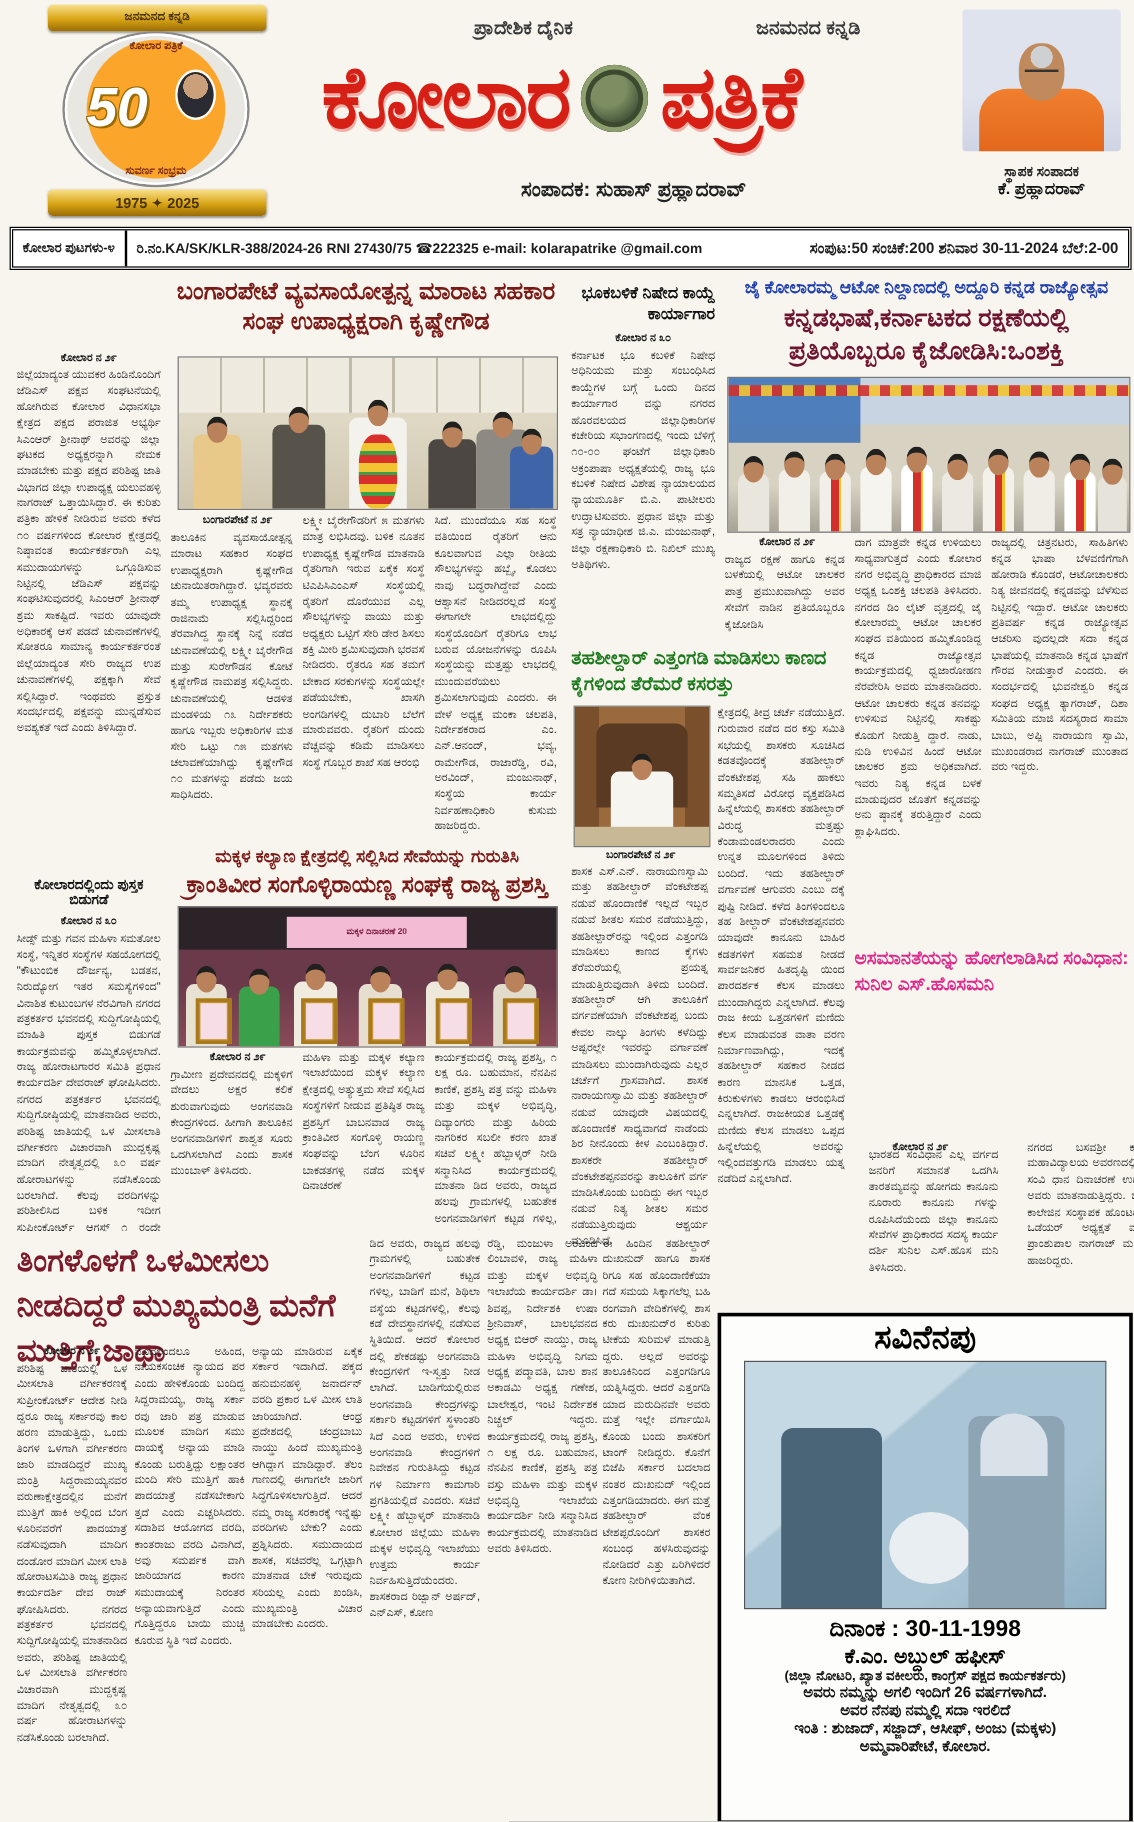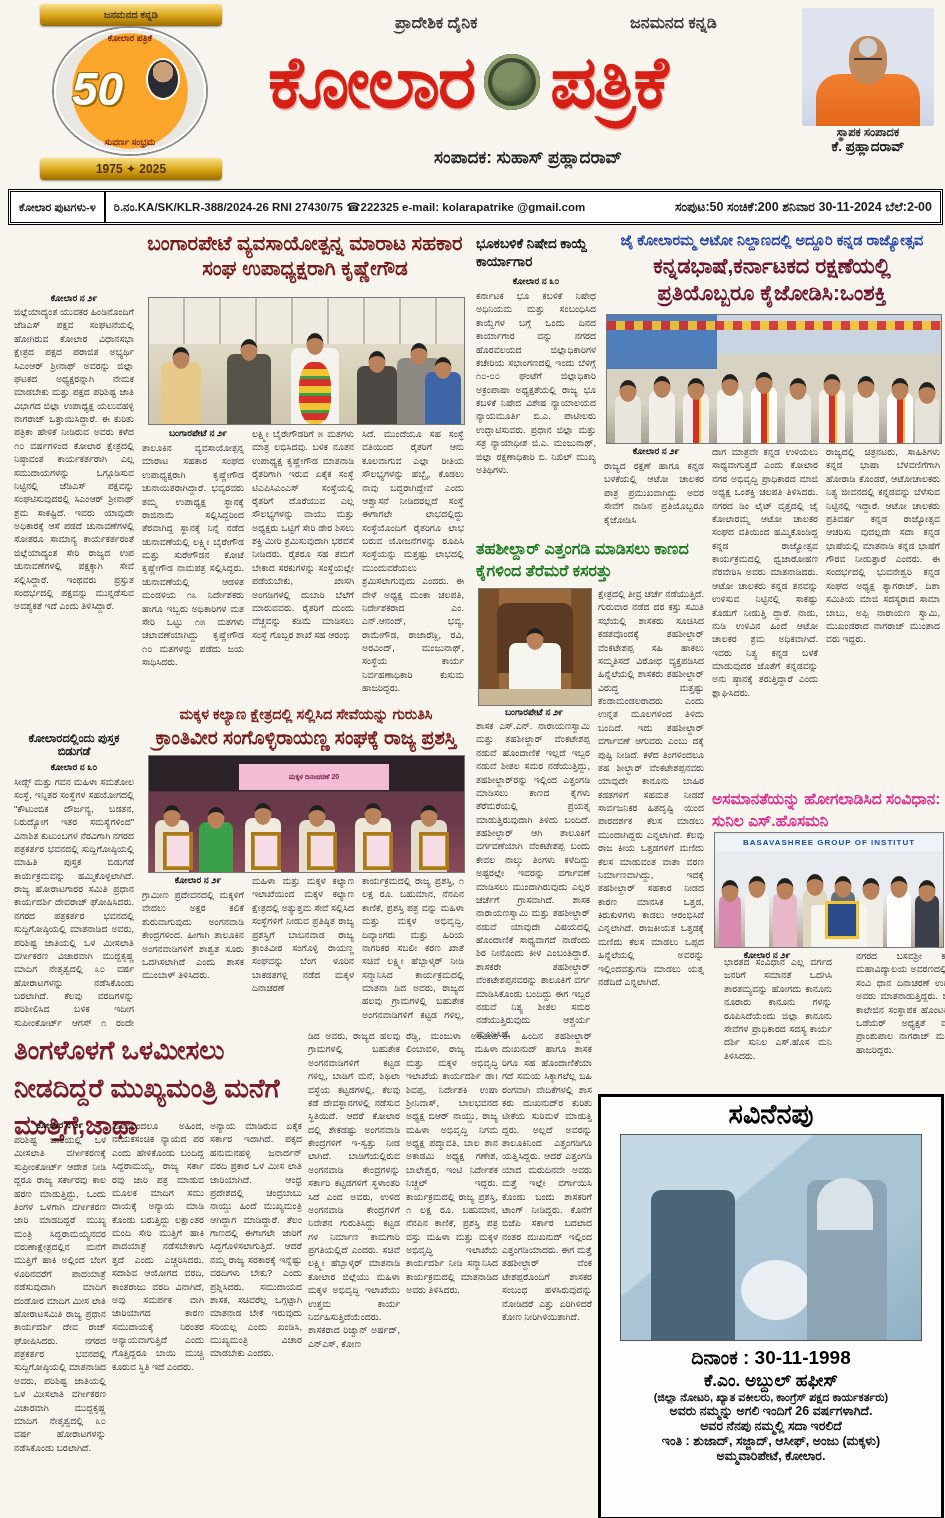--- a/index.html
+++ b/index.html
@@ -42,21 +42,21 @@
   .infobar{left:8px;top:189px;width:929px;height:30px;border:3px double #000;background:#fff;
            display:flex;align-items:center;font-weight:bold;}
   .infobar .cell-left{padding:0 8px;font-size:11px;border-right:2px solid #000;height:100%;display:flex;align-items:center;}
   .infobar .cell-mid{padding:0 8px;font-size:11.5px;flex:1;}
   .infobar .cell-right{padding:0 8px;font-size:12.5px;white-space:nowrap;}
   
   .body-col{font-size:9.3px;line-height:1.44;text-align:justify;overflow:hidden;color:#222;}
   .dateline{font-size:9px;font-weight:bold;text-align:center;color:#111;}
   .hl-a{font-size:13.5px;font-weight:bold;text-align:center;line-height:1.25;color:#101010;}
   .hl-coop{font-size:20px;font-weight:bold;text-align:center;line-height:1.25;color:#7a1a17;}
-  .hl-small{font-size:13.5px;font-weight:bold;text-align:left;line-height:1.3;color:#101010;}
+  .hl-small{font-size:13.5px;font-weight:bold;text-align:right;line-height:1.3;color:#101010;}
   .kicker-blue{font-size:14.5px;font-weight:bold;text-align:center;color:#1f3fae;}
   .hl-raj{font-size:21px;font-weight:bold;text-align:center;line-height:1.3;color:#6d1430;}
   .hl-green{font-size:16px;font-weight:bold;line-height:1.35;color:#1c7a1c;}
   .kicker-maroon{font-size:14.5px;font-weight:bold;text-align:center;color:#7a1a17;}
   .hl-award{font-size:19px;font-weight:bold;text-align:center;color:#7a1a17;}
   .hl-pink{font-size:15.5px;font-weight:bold;line-height:1.4;color:#e02a8c;}
   .hl-res{font-size:26px;font-weight:bold;text-align:left;line-height:1.45;color:#7a1a2a;}
   .subhead{font-size:11.5px;font-weight:bold;text-align:center;color:#101010;}
   
   .photo{position:absolute;overflow:hidden;border:1px solid #777;}
@@ -109,21 +109,21 @@
     <span>ಪತ್ರಿಕೆ</span>
   </div>
   <div class="abs editor-line" style="left:268px;top:148px;width:520px;text-align:center;">ಸಂಪಾದಕ: ಸುಹಾಸ್ ಪ್ರಹ್ಲಾದರಾವ್</div>
 
   <div class="abs" style="left:798px;top:8px;width:140px;">
     <div class="founder-photo" style="position:relative;margin:0 auto;">
       <div class="f-torso"></div>
       <div class="f-head"></div>
       <div class="f-specs"></div>
     </div>
-    <div class="founder-label" style="margin-top:0;">ಸ್ಥಾಪಕ ಸಂಪಾದಕ</div>
+    <div class="founder-label" style="margin-top:12px;">ಸ್ಥಾಪಕ ಸಂಪಾದಕ</div>
     <div class="founder-name">ಕೆ. ಪ್ರಹ್ಲಾದರಾವ್</div>
   </div>
 
   <div class="abs infobar">
     <div class="cell-left">ಕೋಲಾರ ಪುಟಗಳು-೪</div>
     <div class="cell-mid">ರಿ.ನಂ.KA/SK/KLR-388/2024-26 RNI 27430/75 ☎222325 e-mail: kolarapatrike @gmail.com</div>
     <div class="cell-right">ಸಂಪುಟ:50 ಸಂಚಿಕೆ:200 ಶನಿವಾರ 30-11-2024 ಬೆಲೆ:2-00</div>
   </div>
 
   <div class="abs dateline" style="left:14px;top:293px;width:120px;">ಕೋಲಾರ ನ ೨೯</div>
@@ -208,33 +208,20 @@
     <span class="frame" style="left:270px;bottom:2px;width:30px;height:38px;">
         <i></i>
       </span>
   </div>
   <div class="abs dateline" style="left:148px;top:875px;width:100px;">ಕೋಲಾರ ನ ೨೯</div>
   <div class="abs body-col" style="left:142px;top:889px;width:102px;height:136px;">ಗ್ರಾಮೀಣ ಪ್ರದೇವನದಲ್ಲಿ ಮಕ್ಕಳಿಗೆ ವೇದಲು ಅಕ್ಷರ ಕಲಿಕೆ ಶುರುವಾಗುವುದು ಅಂಗನವಾಡಿ ಕೇಂದ್ರಗಳಿಂದ. ಹೀಗಾಗಿ ತಾಲೂಕಿನ ಅಂಗನವಾಡಿಗಳಿಗೆ ಶಾಶ್ವತ ಸೂರು ಒದಗಿಸಲಾಗಿದೆ ಎಂದು ಶಾಸಕ ಮುಂಬಾಳ್ ತಿಳಿಸಿದರು.</div>
   <div class="abs body-col" style="left:252px;top:875px;width:102px;height:150px;">ಮಹಿಳಾ ಮತ್ತು ಮಕ್ಕಳ ಕಲ್ಯಾಣ ಇಲಾಖೆಯಿಂದ ಮಕ್ಕಳ ಕಲ್ಯಾಣ ಕ್ಷೇತ್ರದಲ್ಲಿ ಅತ್ಯುತ್ತಮ ಸೇವೆ ಸಲ್ಲಿಸಿದ ಸಂಸ್ಥೆಗಳಿಗೆ ನೀಡುವ ಪ್ರತಿಷ್ಠಿತ ರಾಜ್ಯ ಪ್ರಶಸ್ತಿಗೆ ಬಾಬನವಾಡ ರಾಜ್ಯ ಕ್ರಾಂತಿವೀರ ಸಂಗೊಳ್ಳಿ ರಾಯಣ್ಣ ಸಂಘವನ್ನು ಬೆಂಗ ಳೂರಿನ ಬಾಕಡತಗಳ್ಲಿ ನಡೆದ ಮಕ್ಕಳ ದಿನಾಚರಣೆ</div>
   <div class="abs body-col" style="left:362px;top:875px;width:102px;height:150px;">ಕಾರ್ಯಕ್ರಮದಲ್ಲಿ ರಾಜ್ಯ ಪ್ರಶಸ್ತಿ, ೧ ಲಕ್ಷ ರೂ. ಬಹುಮಾನ, ನೆನಪಿನ ಕಾಣಿಕೆ, ಪ್ರಶಸ್ತಿ ಪತ್ರ ವನ್ನು ಮಹಿಳಾ ಮತ್ತು ಮಕ್ಕಳ ಅಭಿವೃದ್ಧಿ, ದಿವ್ಯಾಂಗರು ಮತ್ತು ಹಿರಿಯ ನಾಗರಿಕರ ಸಬಲೀ ಕರಣ ಖಾತೆ ಸಚಿವೆ ಲಕ್ಷ್ಮೀ ಹೆಬ್ಬಾಳ್ಕರ್ ನೀಡಿ ಸನ್ಮಾನಿಸಿದ ಕಾರ್ಯಕ್ರಮದಲ್ಲಿ ಮಾತನಾ ಡಿದ ಅವರು, ರಾಜ್ಯದ ಹಲವು ಗ್ರಾಮಗಳಲ್ಲಿ ಬಹುತೇಕ ಅಂಗನವಾಡಿಗಳಿಗೆ ಕಟ್ಟಡ ಗಳಿಲ್ಲ, ಬಾಡಿಗೆ ಮನೆ ಕಿಥಿಲಾ</div>
 
   <div class="abs hl-pink" style="left:712px;top:788px;width:230px;">ಅಸಮಾನತೆಯನ್ನು ಹೋಗಲಾಡಿಸಿದ ಸಂವಿಧಾನ: ಸುನಿಲ ಎಸ್.ಹೊಸಮನಿ</div>
-  <div class="photo" style="left:714px;top:832px;width:228px;height:114px;background:linear-gradient(180deg,#e8ecf0 0 55%,#b8a89a 100%);">
-    <div class="banner-blue" style="left:0;top:2px;width:100%;height:16px;line-height:16px;">BASAVASHREE GROUP OF INSTITUT</div>
-    <i class="pp" style="left:4px;width:22px;height:52px;background:#d88ab0;"></i>
-    <i class="pp" style="left:30px;width:24px;height:56px;background:#f4f2ec;"></i>
-    <i class="pp" style="left:58px;width:24px;height:54px;background:#e8b8c8;"></i>
-    <i class="pp" style="left:88px;width:24px;height:58px;background:#e2d8c2;"></i>
-    <i class="pp" style="left:116px;width:24px;height:56px;background:#6a7078;"></i>
-    <i class="pp" style="left:144px;width:24px;height:54px;background:#f0ede6;"></i>
-    <i class="pp" style="left:172px;width:24px;height:56px;background:#fdfdfb;"></i>
-    <i class="pp" style="left:200px;width:24px;height:52px;background:#3a3f4a;"></i>
-    <div style="position:absolute;left:96px;bottom:0;width:56px;height:42px;background:#f6f4ee;border-radius:4px 4px 0 0;"></div>
-    <div style="position:absolute;left:110px;bottom:8px;width:28px;height:32px;background:#2a4a8a;border:3px solid #f2c431;"></div>
-  </div>
   <div class="abs dateline" style="left:714px;top:950px;width:106px;">ಕೋಲಾರ ನ ೨೯</div>
   <div class="abs body-col" style="left:712px;top:956px;width:108px;height:126px;margin-left:12px;">ಭಾರತದ ಸಂವಿಧಾನ ಎಲ್ಲ ವರ್ಗದ ಜನರಿಗೆ ಸಮಾನತೆ ಒದಗಿಸಿ ತಾರತಮ್ಯವನ್ನು ಹೋಗದು ಕಾನೂನು ನೂರಾರು ಕಾನೂನು ಗಳನ್ನು ರೂಪಿಸಿದೆಯೆಂದು ಜಿಲ್ಲಾ ಕಾನೂನು ಸೇವೆಗಳ ಪ್ರಾಧಿಕಾರದ ಸದಸ್ಯ ಕಾರ್ಯ ದರ್ಶಿ ಸುನಿಲ ಎಸ್.ಹೊಸ ಮನಿ ತಿಳಿಸಿದರು.</div>
   <div class="abs body-col" style="left:856px;top:950px;width:112px;height:140px;">ನಗರದ ಬಸವಶ್ರೀ ಕಾನೂನು ಮಹಾವಿದ್ಯಾಲಯ ಅವರಣದಲ್ಲಿ ನಡೆದ ಸಂವಿ ಧಾನ ದಿನಾಚರಣೆ ಉದ್ಘಾಟಿಸಿ, ಅವರು ಮಾತನಾಡುತ್ತಿದ್ದರು. ಬಸವಶ್ರೀ ಕಾಲೇಜಿನ ಸಂಸ್ಥಾಪಕ ಹೊಂಟದಾರ್ಯ ಒಡೆಯರ್ ಅಧ್ಯಕ್ಷತೆ ವಹಿಸಿದ್ದು ಪ್ರಾಂಶುಪಾಲ ನಾಗರಾಜ್ ಮತ್ತಿತರರು ಹಾಜರಿದ್ದರು.</div>
 
   <div class="abs hl-res" style="left:14px;top:1032px;width:290px;">ತಿಂಗಳೊಳಗೆ ಒಳಮೀಸಲು ನೀಡದಿದ್ದರೆ ಮುಖ್ಯಮಂತ್ರಿ ಮನೆಗೆ ಮುತ್ತಿಗೆ,ಜಾಥಾ</div>
   <div class="abs dateline" style="left:14px;top:1120px;width:92px;">ಕೋಲಾರ ನ ೨೯</div>
   <div class="abs body-col" style="left:14px;top:1134px;width:92px;height:380px;">ಪರಿಶಿಷ್ಟ ಜಾತಿಯಲ್ಲಿ ಒಳ ಮೀಸಲಾತಿ ವರ್ಗೀಕರಣಕ್ಕೆ ಸುಪ್ರೀಂಕೋರ್ಟ್ ಆದೇಶ ನೀಡಿ ದ್ದರೂ ರಾಜ್ಯ ಸರ್ಕಾರವು ಕಾಲ ಹರಣ ಮಾಡುತ್ತಿದ್ದು, ಒಂದು ತಿಂಗಳ ಒಳಗಾಗಿ ವರ್ಗೀಕರಣ ಜಾರಿ ಮಾಡದಿದ್ದರೆ ಮುಖ್ಯ ಮಂತ್ರಿ ಸಿದ್ದರಾಮಯ್ಯನವರ ವರುಣಾಕ್ಷೇತ್ರದಲ್ಲಿನ ಮನೆಗೆ ಮುತ್ತಿಗೆ ಹಾಕಿ ಅಲ್ಲಿಂದ ಬೆಂಗ ಳೂರಿನವರೆಗೆ ಪಾದಯಾತ್ರೆ ನಡೆಸುವುದಾಗಿ ಮಾದಿಗ ದಂಡೋರ ಮಾದಿಗ ಮೀಸ ಲಾತಿ ಹೋರಾಟಸಮಿತಿ ರಾಜ್ಯ ಪ್ರಧಾನ ಕಾರ್ಯದರ್ಶಿ ದೇವ ರಾಜ್ ಘೋಷಿಸಿದರು. ನಗರದ ಪತ್ರಕರ್ತರ ಭವನದಲ್ಲಿ ಸುದ್ದಿಗೋಷ್ಠಿಯಲ್ಲಿ ಮಾತನಾಡಿದ ಅವರು, ಪರಿಶಿಷ್ಟ ಜಾತಿಯಲ್ಲಿ ಒಳ ಮೀಸಲಾತಿ ವರ್ಗೀಕರಣ ವಿಚಾರವಾಗಿ ಮುದ್ದಕೃಷ್ಣ ಮಾದಿಗ ನೇತೃತ್ವದಲ್ಲಿ ೩೦ ವರ್ಷ ಹೋರಾಟಗಳನ್ನು ನಡೆಸಿಕೊಂಡು ಬರಲಾಗಿದೆ.</div>
   <div class="abs body-col" style="left:112px;top:1120px;width:92px;height:394px;">ಮೊದಲಿಂದಲೂ ಅಹಿಂದ, ನಾಯಕಸಂಚಿಕ ನ್ಯಾಯದ ಪರ ಎಂದು ಹೇಳಿಕೊಂಡು ಬಂದಿದ್ದ ಸಿದ್ದರಾಮಯ್ಯ, ರಾಜ್ಯ ಸರ್ಕಾ ರವು ಜಾರಿ ಪತ್ರ ಮಾಡುವ ಮೂಲಕ ಮಾದಿಗ ಸಮು ದಾಯಕ್ಕೆ ಅನ್ಯಾಯ ಮಾಡಿ ಕೊಂಡು ಬರುತ್ತಿದ್ದು ಲಕ್ಷಾಂತರ ಮಂದಿ ಸೇರಿ ಮುತ್ತಿಗೆ ಹಾಕಿ ಪಾದಯಾತ್ರೆ ನಡೆಸಬೇಕಾಗು ತ್ತದೆ ಎಂದು ಎಚ್ಚರಿಸಿದರು. ಸದಾಶಿವ ಆಯೋಗದ ವರದಿ, ಕಾಂತರಾಜು ವರದಿ ವಿನಾಗಿದೆ, ಅವು ಸಮರ್ಪಕ ವಾಗಿ ಜಾರಿಯಾಗದ ಕಾರಣ ಸಮುದಾಯಕ್ಕೆ ನಿರಂತರ ಅನ್ಯಾಯವಾಗುತ್ತಿದೆ ಎಂದು ಗೊತ್ತಿದ್ದರೂ ಬಾಯಿ ಮುಚ್ಚಿ ಕೂರುವ ಸ್ಥಿತಿ ಇದೆ ಎಂದರು.</div>
   <div class="abs body-col" style="left:210px;top:1120px;width:92px;height:394px;">ಅನ್ಯಾಯ ಮಾಡಿರುವ ಏಕೈಕ ಸರ್ಕಾರ ಇದಾಗಿದೆ. ಪಕ್ಕದ ಹನುಮನಹಳ್ಳಿ ಜನಾರ್ದನ್ ವರದಿ ಪ್ರಕಾರ ಒಳ ಮೀಸ ಲಾತಿ ಜಾರಿಯಾಗಿದೆ. ಆಂಧ್ರ ಪ್ರದೇಶದಲ್ಲಿ ಚಂದ್ರಬಾಬು ನಾಯ್ಡು ಹಿಂದೆ ಮುಖ್ಯಮಂತ್ರಿ ಆಗಿದ್ದಾಗ ಮಾಡಿದ್ದಾರೆ. ತೆಲಂ ಗಾಣದಲ್ಲಿ ಈಗಾಗಲೇ ಜಾರಿಗೆ ಸಿದ್ಧಗೊಳಿಸಲಾಗುತ್ತಿದೆ. ಆದರೆ ನಮ್ಮ ರಾಜ್ಯ ಸರಕಾರಕ್ಕೆ ಇನ್ನೆಷ್ಟು ವರದಿಗಳು ಬೇಕು? ಎಂದು ಪ್ರಶ್ನಿಸಿದರು. ಸಮುದಾಯದ ಶಾಸಕ, ಸಚಿವರೆಲ್ಲ ಒಗ್ಗಟ್ಟಾಗಿ ಮಾತನಾಡ ಬೇಕೆ ಇರುವುದು ಸರಿಯಲ್ಲ ಎಂದು ಖಂಡಿಸಿ, ಮುಖ್ಯಮಂತ್ರಿ ವಿಚಾರ ಮಾಡಬೇಕು ಎಂದರು.</div>
 

